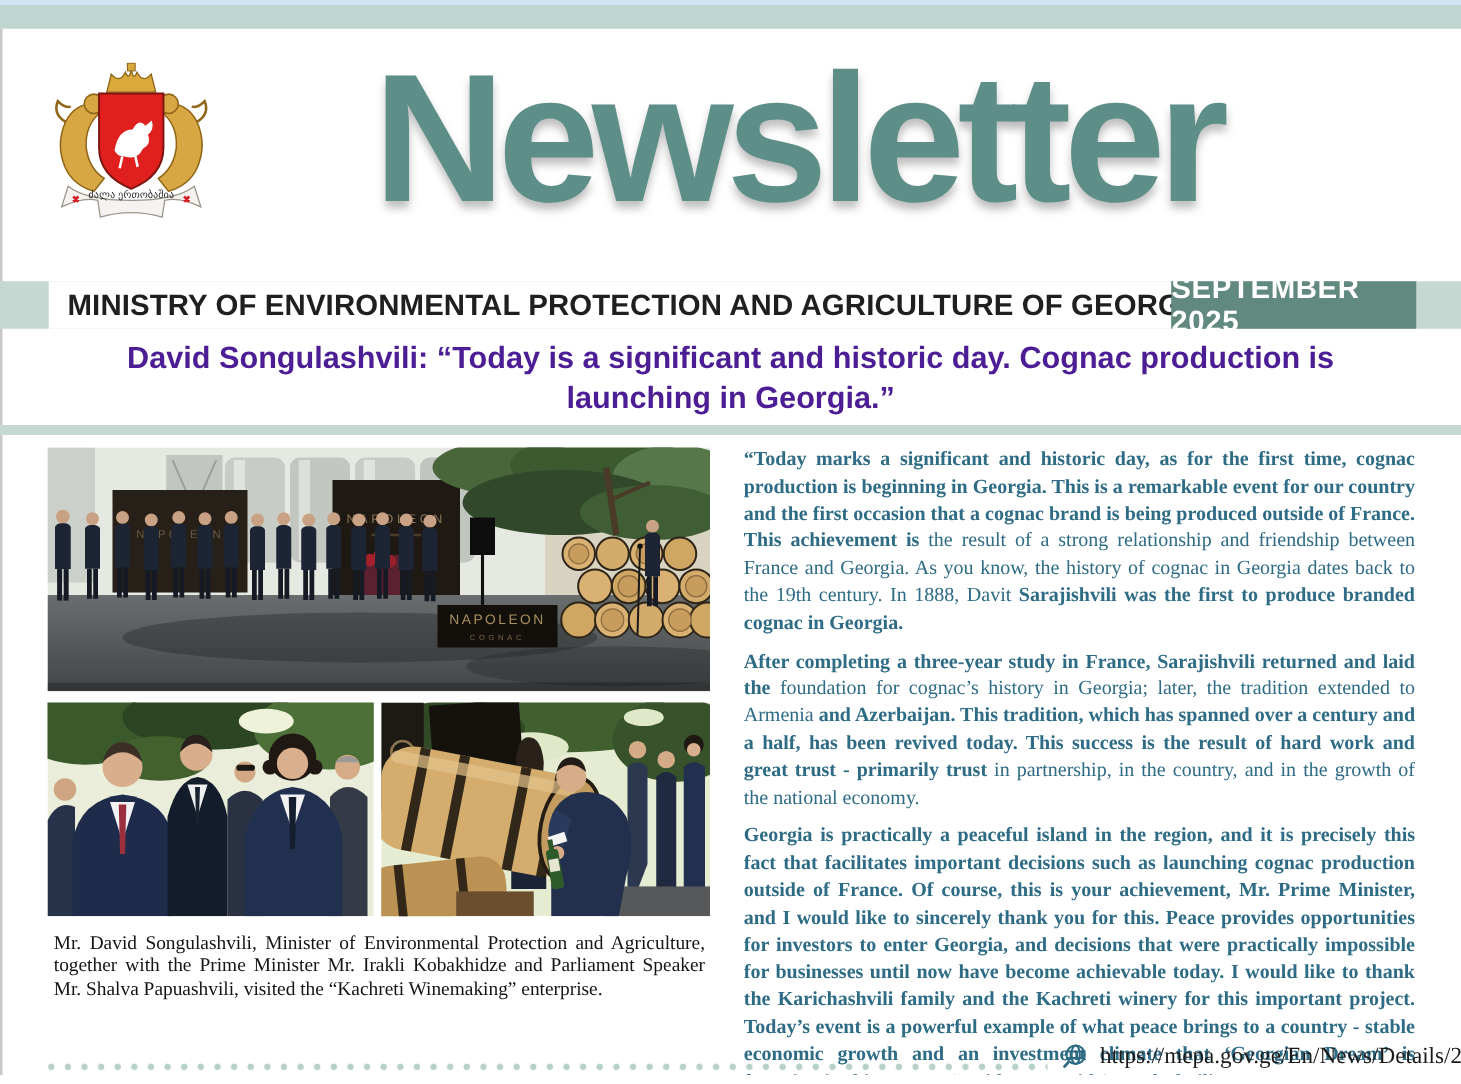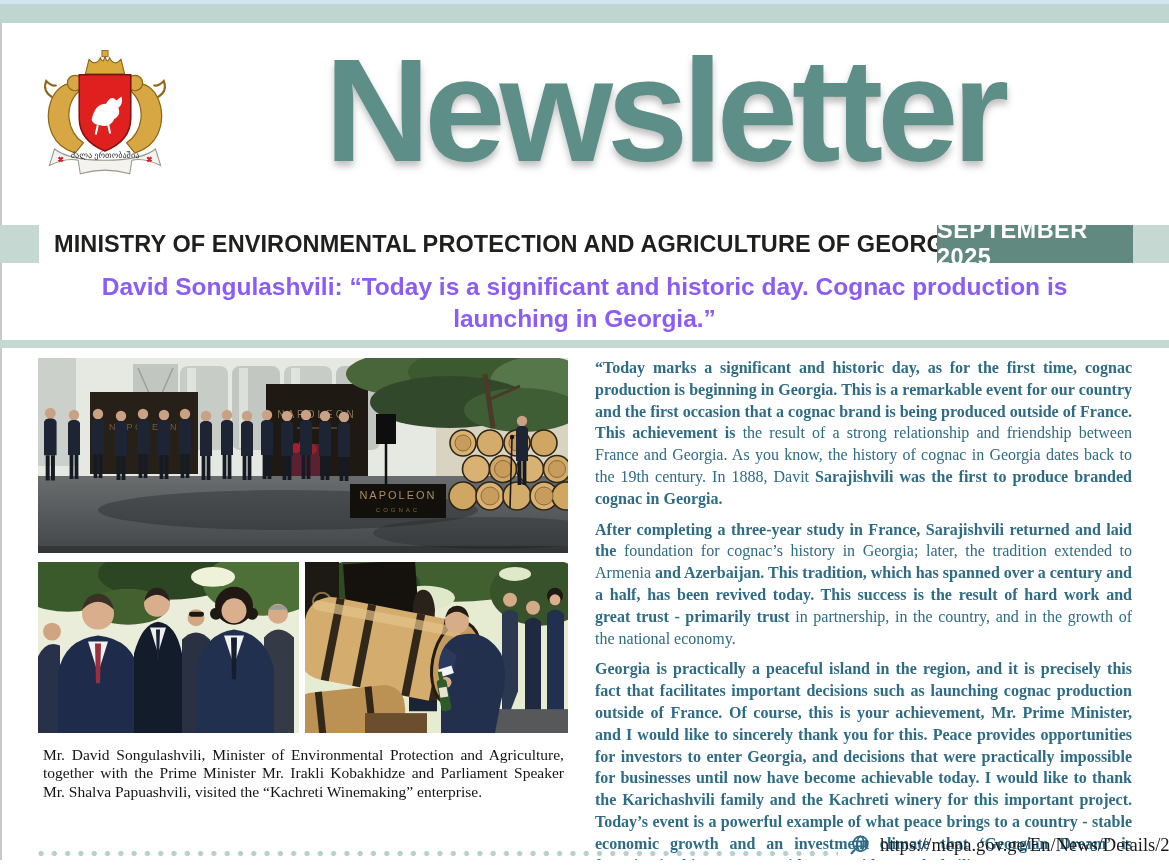--- a/index.html
+++ b/index.html
@@ -3,33 +3,33 @@
 <meta charset="utf-8">
 <style>
   html,body{margin:0;padding:0;background:#ffffff;}
   .page{position:relative;width:1169px;height:860px;background:#ffffff;overflow:hidden;font-family:"Liberation Sans",sans-serif;}
   .strip-blue{position:absolute;top:0;left:0;width:1169px;height:4px;background:#d2e5f2;}
   .strip-teal{position:absolute;top:4px;left:0;width:1169px;height:19px;background:#bfd5cf;}
   .page-edge{position:absolute;left:0;top:23px;bottom:0;width:2px;background:#c9c9c9;}
 
   .coa{position:absolute;left:38px;top:50px;width:134px;height:132px;}
 
-  .brand-title{position:absolute;top:30px;left:229px;width:870px;height:168px;
+  .brand-title{position:absolute;top:30px;left:203px;width:870px;height:168px;
     font-weight:bold;font-size:146px;letter-spacing:-6px;color:#5d8e88;text-align:center;
     line-height:162px;text-shadow:0 5px 7px rgba(70,70,70,.35);}
 
   .masthead{position:absolute;top:225px;left:0;width:1169px;height:38px;background:#c5d8d2;}
   .masthead-box{position:absolute;left:39px;top:0;width:898px;height:38px;background:#ffffff;
     display:flex;align-items:center;padding-left:15px;box-sizing:border-box;}
   .ministry{font-size:23.5px;font-weight:700;color:#1f1f1d;white-space:nowrap;letter-spacing:0.1px;}
   .issue-badge{position:absolute;left:937px;top:0;width:196px;height:38px;background:#62897f;
     color:#ffffff;font-size:23.5px;font-weight:700;display:flex;align-items:center;justify-content:flex-end;letter-spacing:0.5px;}
 
   .headline{position:absolute;top:271px;left:0;width:1169px;text-align:center;}
-  .headline-inner{max-width:1000px;margin:0 auto;color:#8b5cf6;font-weight:700;font-size:24.5px;line-height:32px;}
+  .headline-inner{max-width:1000px;margin:0 auto;color:#4c1d95;font-weight:700;font-size:24.5px;line-height:32px;}
 
   .divider{position:absolute;top:340px;left:0;width:1169px;height:8px;background:#c5d8d2;}
 
   .photo{position:absolute;display:block;}
   .photo svg{display:block;width:100%;height:100%;}
   .photo text{font-family:"Liberation Sans",sans-serif;}
   .photo-main{left:38px;top:358px;width:530px;height:195px;}
   .photo-a{left:38px;top:562px;width:261px;height:171px;}
   .photo-b{left:305px;top:562px;width:263px;height:171px;}
 

